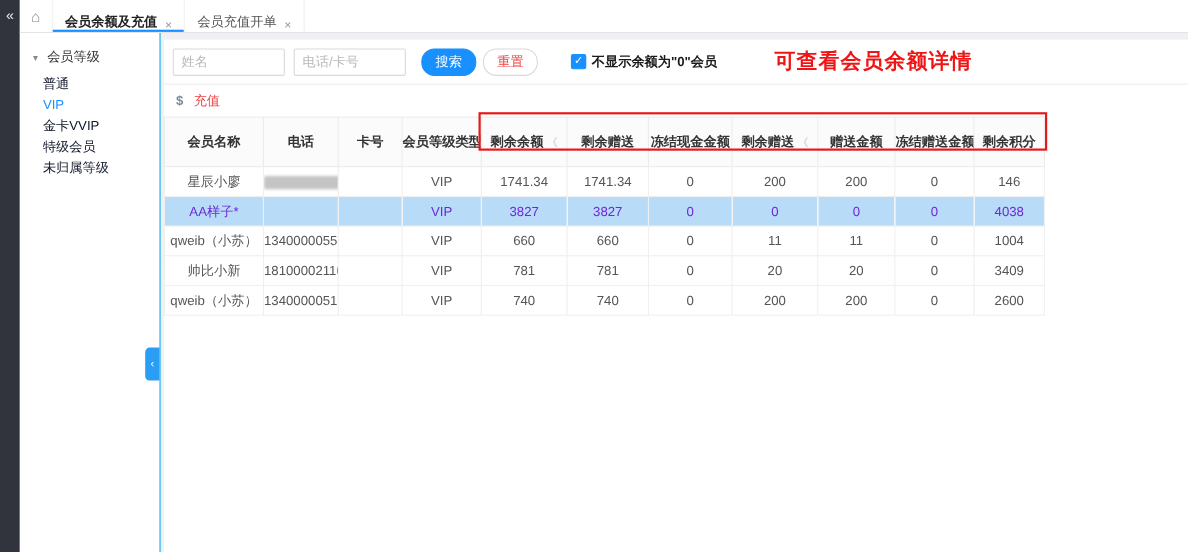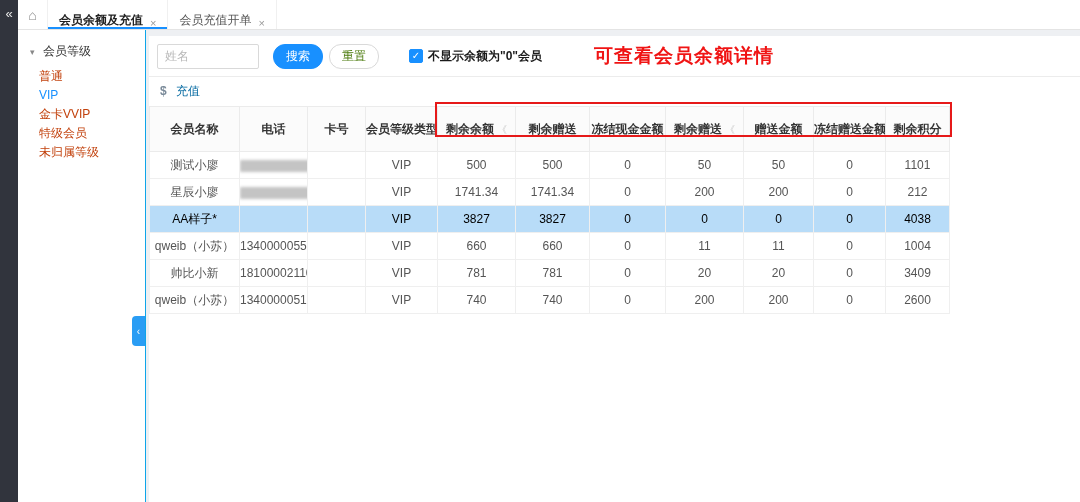--- a/index.html
+++ b/index.html
@@ -16,50 +16,50 @@
   .tab-strip { display:flex; }
   .tab { display:flex; align-items:flex-end; padding:0 11px; font-size:12px; color:#555; border-right:1px solid #f0f0f0; position:relative; cursor:pointer; }
   .tab.active { color:#222; font-weight:bold; }
   .tab.active::after { content:""; position:absolute; left:0; right:0; bottom:0; height:2px; background:#1890ff; }
   .tab-close { margin-left:7px; color:#9a9a9a; font-size:11px; font-weight:normal; }
 
   
   .sidebar { position:absolute; left:18px; top:30px; width:128px; height:472px; background:#fff; border-right:1px solid #0ea5e9; }
   .tree-root { padding:13px 0 7px 12px; font-size:12px; color:#333; cursor:pointer; white-space:nowrap; }
   .tree-caret { color:#888; font-size:9px; margin-right:5px; }
-  .tree-item { padding-left:21px; font-size:12px; line-height:19px; color:#c2410c; cursor:pointer; white-space:nowrap; }
+  .tree-item { padding-left:21px; font-size:12px; line-height:19px; color:#0f172a; cursor:pointer; white-space:nowrap; }
   .tree-item.active { color:#1890ff; }
 
   
   .handle { position:absolute; left:132px; top:316px; width:13px; height:30px; background:#2a9df4; border-radius:4px 0 0 4px; color:#fff; font-size:10px; display:flex; align-items:center; justify-content:center; cursor:pointer; }
 
   
   .panel { position:absolute; left:149px; top:36px; width:931px; height:466px; background:#fff; }
 
   .toolbar { display:flex; align-items:center; padding:7px 8px 7px; }
   .tb-input { width:102px; height:25px; border:1px solid #d9d9d9; border-radius:2px; font-size:12px; padding:0 7px; color:#b91c1c; outline:none; background:#fff; }
   .tb-input + .tb-input { margin-left:8px; }
   .tb-input::placeholder { color:#b8b8b8; }
   .btn { height:25px; padding:0 12px; border-radius:12px; font-size:12px; cursor:pointer; }
   .btn-primary { margin-left:14px; background:#1890ff; border:1px solid #1890ff; color:#fff; }
-  .btn-plain { margin-left:6px; background:#fff; border:1px solid #d9d9d9; color:#4d7c0f; }
+  .btn-plain { margin-left:6px; background:#fff; border:1px solid #d9d9d9; color:#ef4444; }
   .chk-wrap { display:flex; align-items:center; margin-left:30px; cursor:pointer; }
   .chk { width:14px; height:14px; border-radius:2px; background:#1890ff; border:1px solid #1890ff; color:#fff; font-size:10px; line-height:12px; text-align:center; }
   .chk-label { margin-left:5px; font-size:12px; font-weight:bold; color:#1a1a1a; }
   .note { margin-left:52px; color:#f01414; font-size:19px; font-weight:600; letter-spacing:1px; white-space:nowrap; }
 
   .section { border-top:1px solid #ececec; padding:6px 11px 6px; font-size:12px; }
   .section .cur { color:#7a8a99; margin-right:6px; font-weight:bold; }
-  .section .sec-title { color:#0369a1; }
+  .section .sec-title { color:#ef4444; }
 
   .table-wrap { position:relative; }
   table { border-collapse:collapse; table-layout:fixed; width:800px; font-size:12px; }
   th { background:#fbfbfb; border:1px solid #ebebeb; height:45px; font-weight:bold; color:#333; text-align:center; overflow:hidden; white-space:nowrap; }
   td { border:1px solid #efefef; height:27px; text-align:center; color:#555; overflow:hidden; white-space:nowrap; }
-  tr.selected td { background:#b8dcf8; color:#000000; }
+  tr.selected td { background:#b8dcf8; color:#6d28d9; }
   .sorter { color:#c3c3c3; margin-left:3px; font-size:10px; font-weight:normal; cursor:pointer; }
   .masked { display:inline-block; width:70px; height:12px; background:#c4c4c4; border-radius:1px; filter:blur(1.6px); vertical-align:middle; }
   .highlight-rect { position:absolute; left:286px; top:-4px; width:517px; height:35px; border:2px solid #e61919; pointer-events:none; z-index:5; }
 </style>
 </head>
 <body>
 
 <div id="app">
 
   <div class="rail">
@@ -95,20 +95,21 @@
   </div>
 
   <div class="handle">
     <span>‹</span>
   </div>
 
   <div class="panel">
 
     <div class="toolbar">
       <input class="tb-input" placeholder="姓名" style="">
+      <input class="tb-input" placeholder="电话/卡号" style="">
       <button class="btn btn-primary">搜索</button>
       <button class="btn btn-plain">重置</button>
       <div class="chk-wrap">
         <span class="chk">✓</span>
         <span class="chk-label">不显示余额为"0"会员</span>
       </div>
       <span class="note">可查看会员余额详情</span>
     </div>
 
     <div class="section">
@@ -141,44 +142,31 @@
               <th><span>剩余赠送</span></th>
               <th><span>冻结现金金额</span></th>
               <th><span>剩余赠送</span><span class="sorter">《</span></th>
               <th><span>赠送金额</span></th>
               <th><span>冻结赠送金额</span></th>
               <th><span>剩余积分</span></th>
             </tr>
         </thead>
         <tbody>
             <tr>
-              <td>测试小廖</td>
-              <td><span class="masked"></span></td>
-              <td></td>
-              <td>VIP</td>
-              <td>500</td>
-              <td>500</td>
-              <td>0</td>
-              <td>50</td>
-              <td>50</td>
-              <td>0</td>
-              <td>1101</td>
-            </tr>
-            <tr>
               <td>星辰小廖</td>
               <td><span class="masked"></span></td>
               <td></td>
               <td>VIP</td>
               <td>1741.34</td>
               <td>1741.34</td>
               <td>0</td>
               <td>200</td>
               <td>200</td>
               <td>0</td>
-              <td>212</td>
+              <td>146</td>
             </tr>
             <tr class="selected">
               <td>AA样子*</td>
               <td></td>
               <td></td>
               <td>VIP</td>
               <td>3827</td>
               <td>3827</td>
               <td>0</td>
               <td>0</td>

